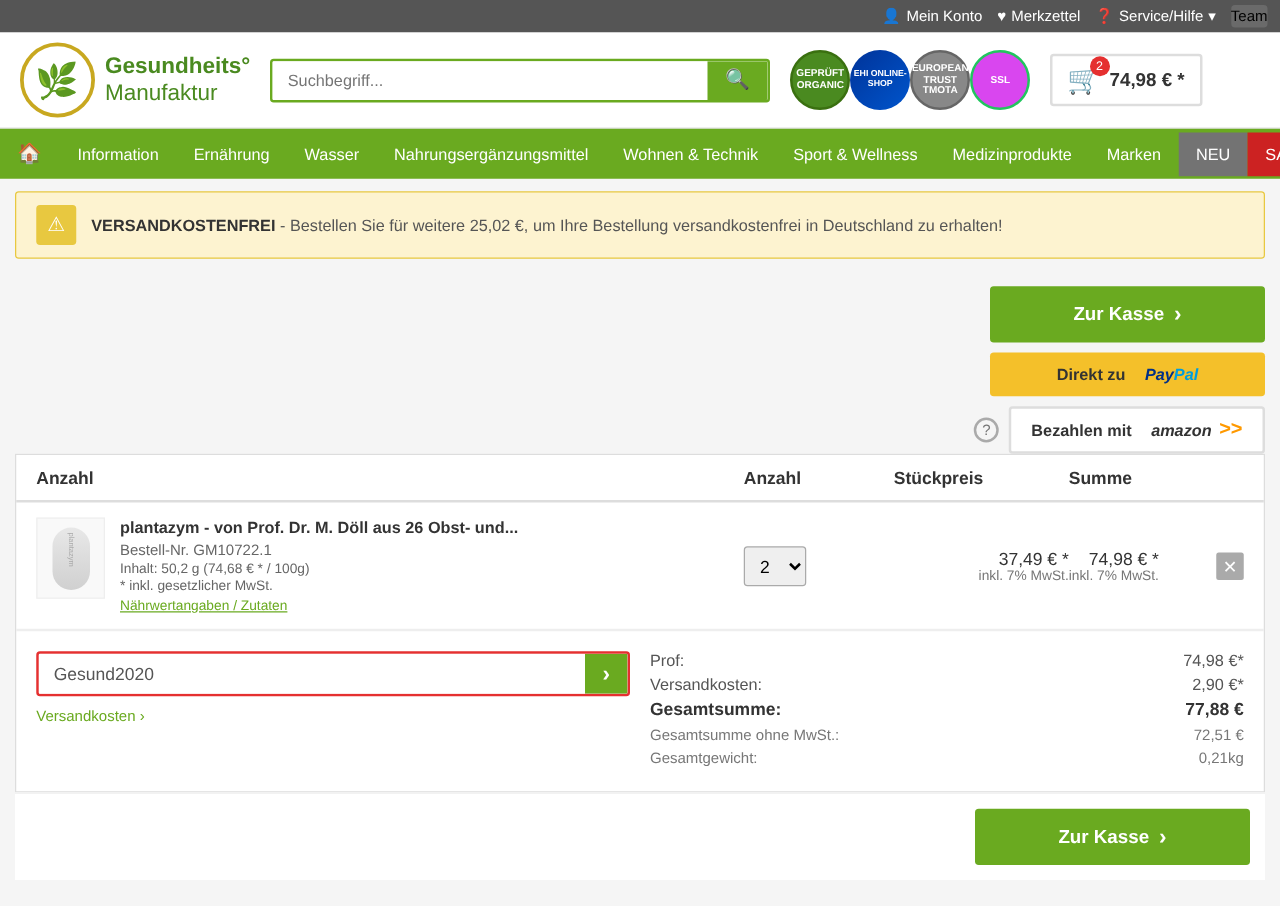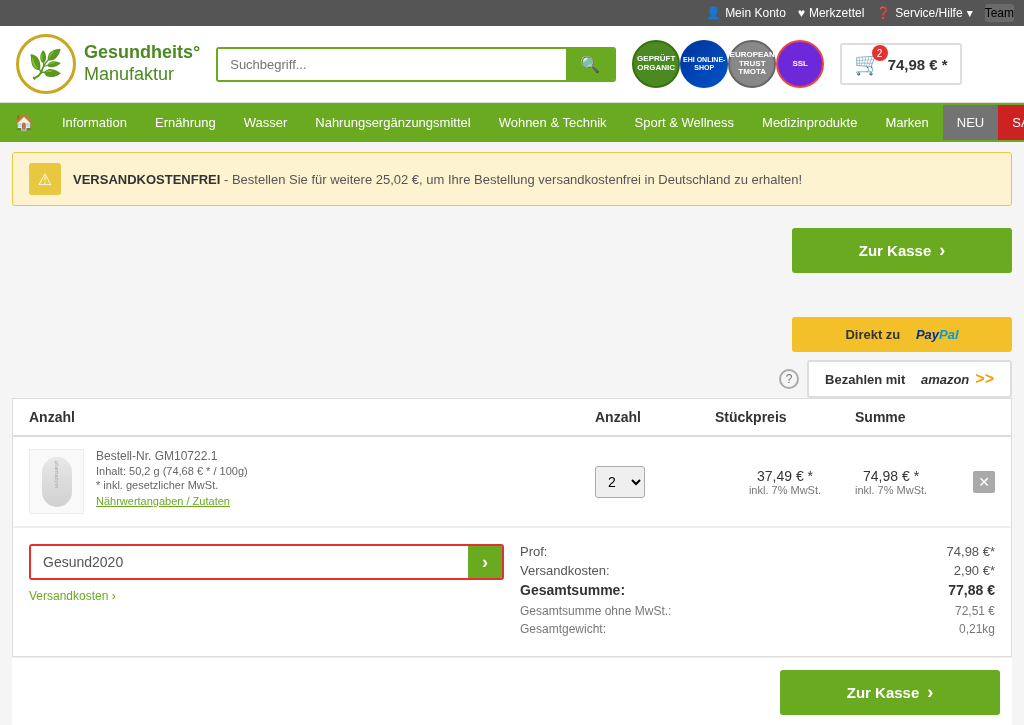--- a/index.html
+++ b/index.html
@@ -108,21 +108,21 @@
       display: flex;
       align-items: center;
       justify-content: center;
       font-size: 8px;
       font-weight: bold;
       text-align: center;
       line-height: 1.1;
     }
     .badge-green { background: #4a8a20; color: #fff; border: 2px solid #3a7010; }
     .badge-gray { background: #888; color: #fff; border: 2px solid #666; }
-    .badge-ssl { background: #6d28d9; color: #fff; border: 2px solid #ef4444; }
+    .badge-ssl { background: #d946ef; color: #fff; border: 2px solid #22c55e; }
     .cart-area {
       display: flex;
       align-items: center;
       gap: 6px;
       background: #fff;
       border: 2px solid #ddd;
       padding: 6px 12px;
       border-radius: 3px;
       min-width: 110px;
     }
@@ -215,21 +215,20 @@
       padding: 10px 24px;
       font-size: 13px;
       font-weight: bold;
       cursor: pointer;
       border-radius: 3px;
       min-width: 220px;
       display: flex;
       align-items: center;
       justify-content: center;
       gap: 6px;
-      margin-top: 36px;
     }
     .paypal-logo { font-weight: bold; font-style: italic; }
     .paypal-blue { color: #003087; }
     .paypal-light { color: #009cde; }
     .btn-amazon-wrap {
       display: flex;
       align-items: center;
       gap: 8px;
       min-width: 220px;
       justify-content: flex-end;
@@ -295,21 +294,21 @@
       gap: 4px;
     }
     .qty-select select {
       padding: 6px 8px;
       border: 1px solid #aaa;
       border-radius: 3px;
       font-size: 14px;
       cursor: pointer;
       min-width: 50px;
     }
-    .price-col { text-align: center; }
+    .price-col { text-align: right; }
     .price-main { font-size: 14px; color: #333; }
     .price-mwst { font-size: 11px; color: #777; }
     .remove-btn {
       background: #aaa;
       color: #fff;
       border: none;
       width: 22px; height: 22px;
       cursor: pointer;
       font-size: 14px;
       display: flex; align-items: center; justify-content: center;
@@ -521,20 +520,21 @@
 
   <div class="cart-row">
 
     <div class="product-info">
       <div class="product-img">
         <div class="pill-img">
           <span style="font-size:6px;color:#aaa;writing-mode:vertical-rl;">plantazym</span>
         </div>
       </div>
       <div class="product-details">
+        <div class="product-name">plantazym - von Prof. Dr. M. Döll aus 26 Obst- und...</div>
         <div class="product-nr">Bestell-Nr. GM10722.1</div>
         <div class="product-inhalt">Inhalt: 50,2 g (74,68 € * / 100g)</div>
         <div class="product-mwst">* inkl. gesetzlicher MwSt.</div>
         <a class="product-nahr">Nährwertangaben / Zutaten</a>
       </div>
     </div>
 
     <div class="qty-select">
       <select>
         <option>1</option>

